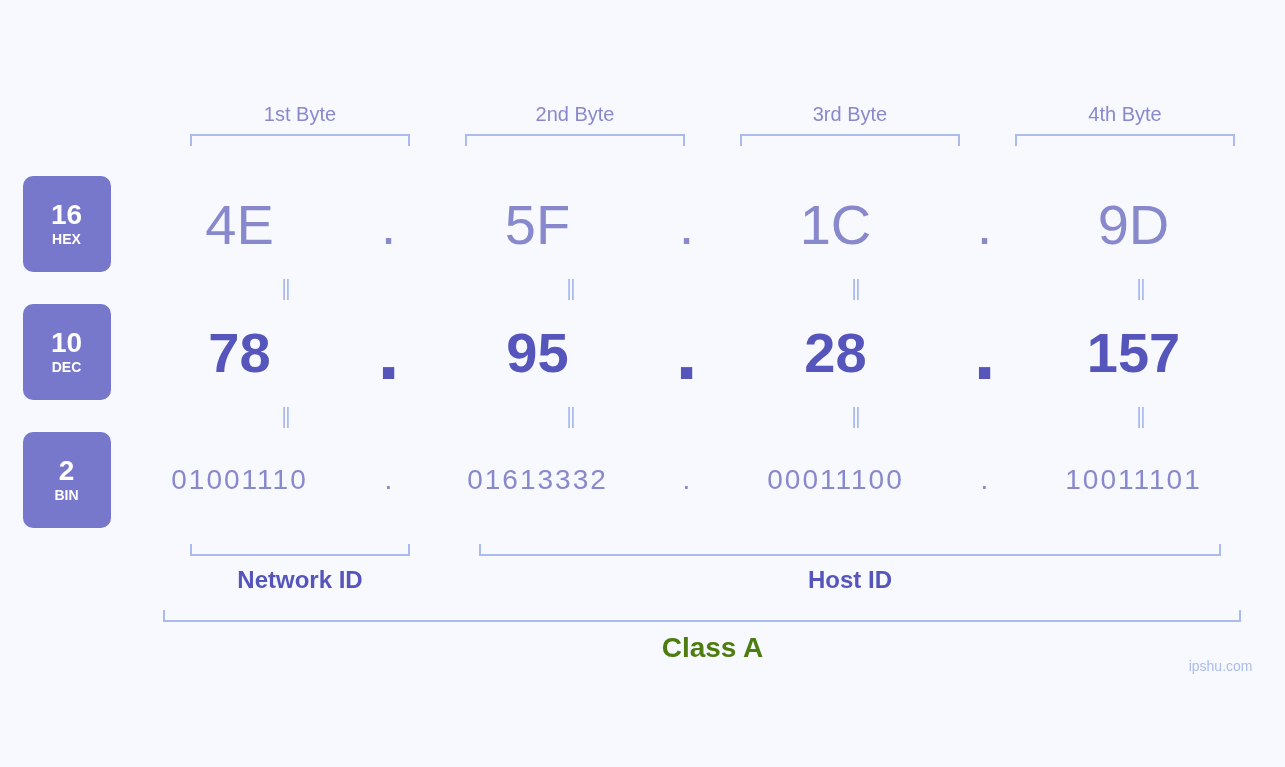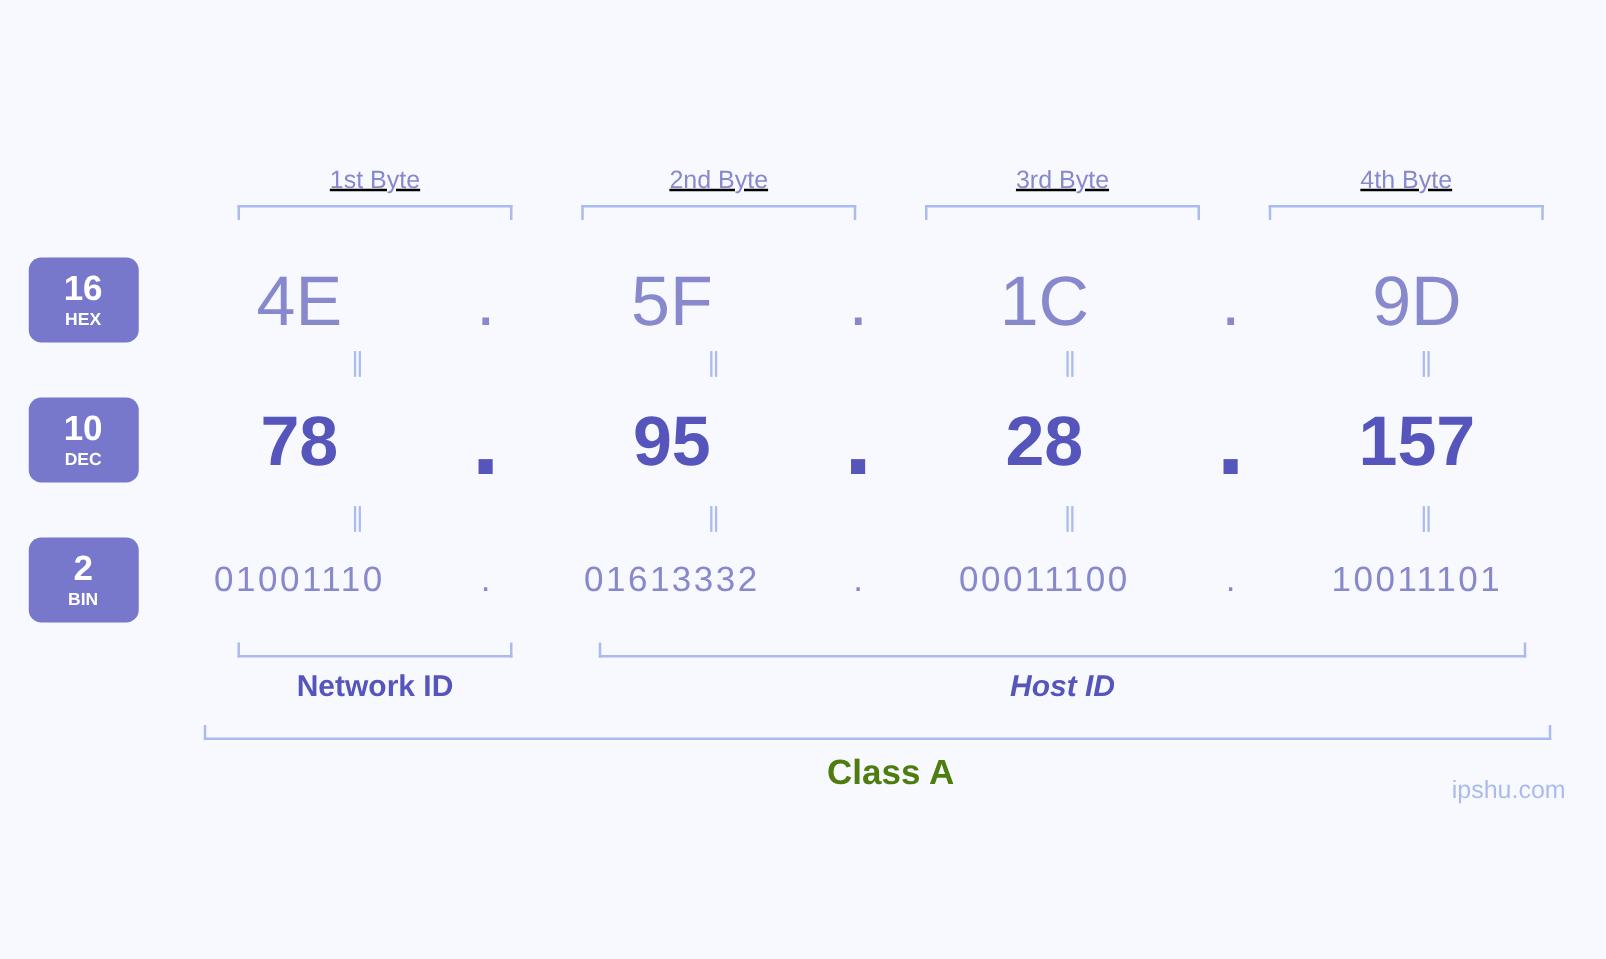--- a/index.html
+++ b/index.html
@@ -20,21 +20,20 @@
       width: 1240px;
       position: relative;
       padding: 20px 0;
     }
 
     
     .byte-labels {
       display: flex;
       margin-left: 140px;
       margin-bottom: 8px;
-      text-decoration: underline;
     }
     .byte-label {
       flex: 1;
       text-align: center;
       color: #8888cc;
       font-size: 20px;
     }
 
     
     .top-brackets {
@@ -58,21 +57,21 @@
 
     
     .data-row {
       display: flex;
       align-items: center;
       margin-bottom: 0;
     }
 
     .base-badge {
       width: 88px;
-      height: 68px;
+      height: 96px;
       border-radius: 10px;
       background: #7777cc;
       display: flex;
       flex-direction: column;
       align-items: center;
       justify-content: center;
       color: white;
       flex-shrink: 0;
     }
     .base-badge .base-num {
@@ -203,21 +202,20 @@
       color: #5555bb;
       font-size: 24px;
       font-weight: bold;
     }
     .host-id-cell {
       flex: 3;
       text-align: center;
       color: #5555bb;
       font-size: 24px;
       font-weight: bold;
-      font-style: italic;
     }
 
     
     .class-section {
       margin-left: 140px;
       margin-top: 16px;
     }
     .class-bracket-wrap {
       height: 12px;
       border-bottom: 2px solid #aabbee;
@@ -232,21 +230,21 @@
       font-weight: bold;
       margin-top: 10px;
     }
 
     
     .watermark {
       position: absolute;
       bottom: 10px;
       right: 10px;
       color: #aabbee;
-      font-size: 20px;
+      font-size: 14px;
     }
   </style>
 </head>
 <body>
 
 <div class="main-container">
 
   <div class="byte-labels">
     <div class="byte-label">1st Byte</div>
     <div class="byte-label">2nd Byte</div>

